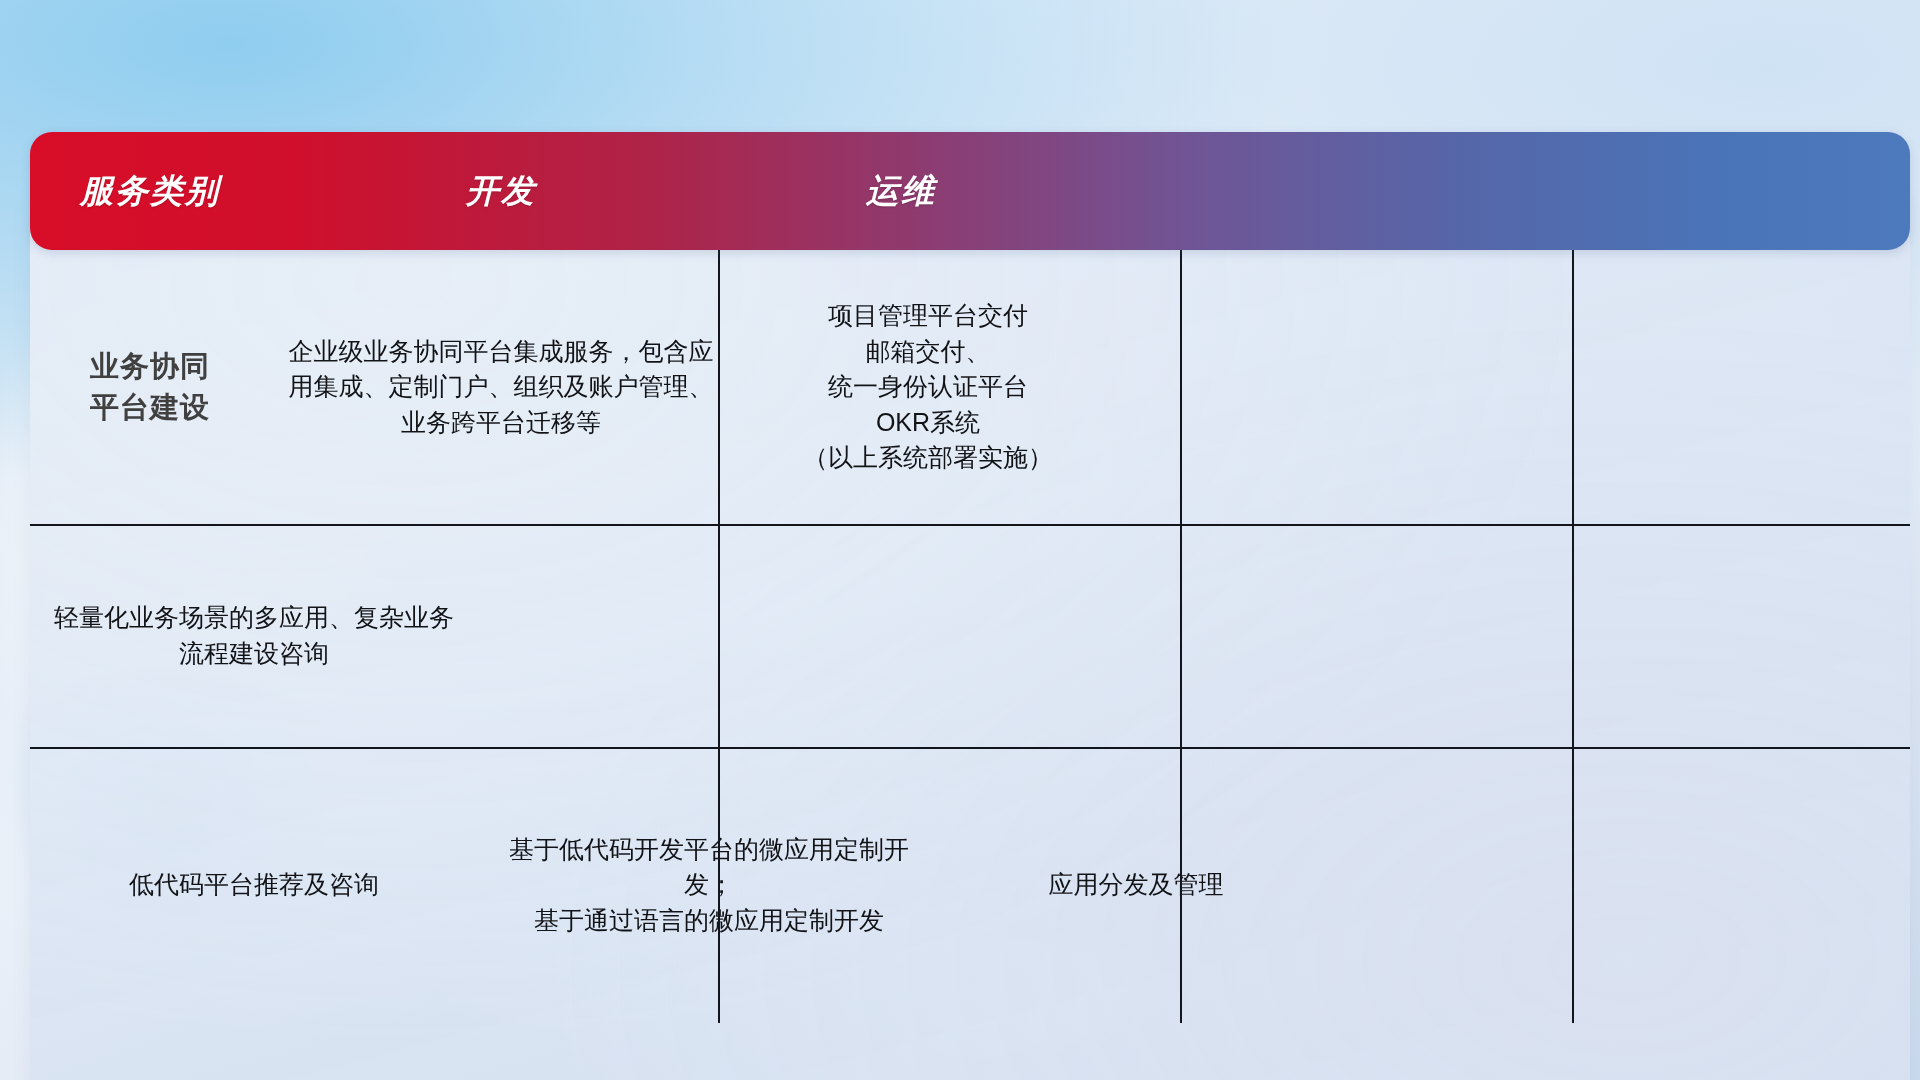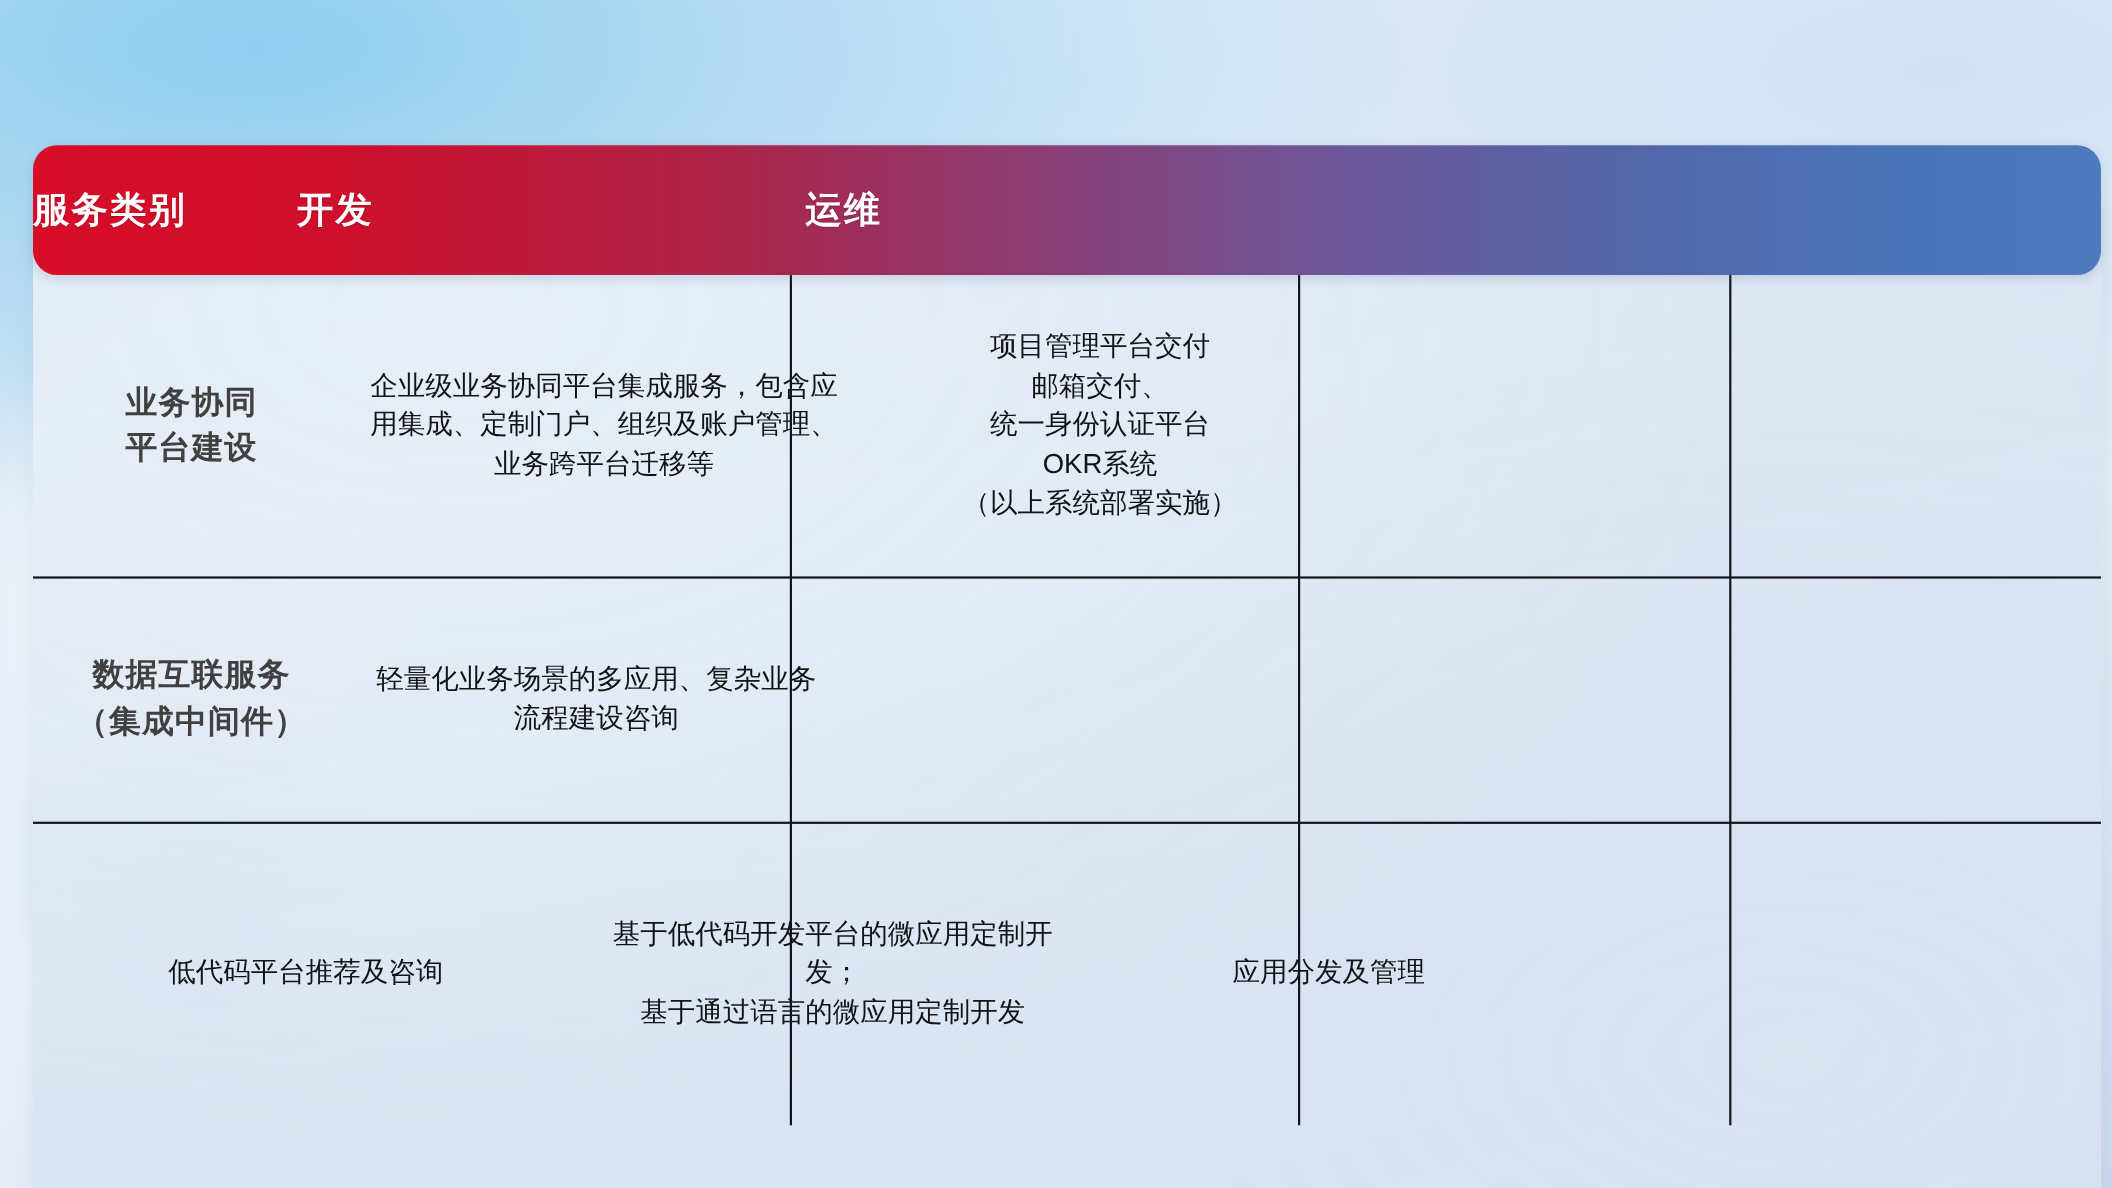--- a/index.html
+++ b/index.html
@@ -68,23 +68,24 @@
     display:flex;
     align-items:center;
     box-shadow:0 3px 10px rgba(70,90,140,.18);
     z-index:3;
   }
   #header-row .hcell{
     color:#ffffff;
     font-weight:bold;
     font-size:33px;
     letter-spacing:2px;
-    text-align:left;
+    text-align:center;
     text-shadow:0 1px 2px rgba(0,0,0,.18);
     box-sizing:border-box;
+    font-style:italic;
   }
   .c0{width:240px;}
   .c1{width:448px;}
   .c2{width:462px;}
   .c3{width:392px;}
   .c4{width:338px;}
 
   #rows{position:relative;z-index:2;}
   .row{
     display:flex;
@@ -97,21 +98,20 @@
   .row .cell{
     box-sizing:border-box;
     display:flex;
     align-items:center;
     justify-content:center;
     text-align:center;
     padding:6px 14px;
     font-size:25px;
     line-height:1.42;
     color:#111317;
-    margin-left:24px;
   }
   .row .cell.cat{
     color:#404040;
     font-weight:bold;
     font-size:29px;
     line-height:1.42;
     letter-spacing:1px;
   }
   
   .vline{
@@ -149,22 +149,20 @@
 平台建设</div>
       <div class="cell c2">企业级业务协同平台集成服务，包含应用集成、定制门户、组织及账户管理、业务跨平台迁移等</div>
       <div class="cell c3" style="white-space: pre-line;">项目管理平台交付
 邮箱交付、
 统一身份认证平台
 OKR系统
 （以上系统部署实施）</div>
     </div>
 
     <div class="row r1">
-      <div class="cell cat c0" style="white-space: pre-line;">数据互联服务
-（集成中间件）</div>
       <div class="cell c1">轻量化业务场景的多应用、复杂业务流程建设咨询</div>
       <div class="cell c3"></div>
       <div class="cell c4"></div>
     </div>
 
     <div class="row r2">
       <div class="cell c1">低代码平台推荐及咨询</div>
       <div class="cell c2" style="white-space: pre-line;">基于低代码开发平台的微应用定制开发；
 基于通过语言的微应用定制开发</div>
       <div class="cell c3">应用分发及管理</div>

